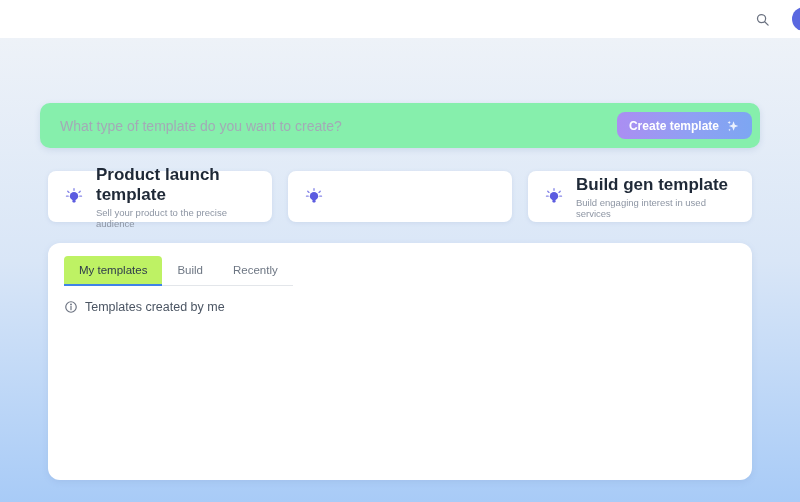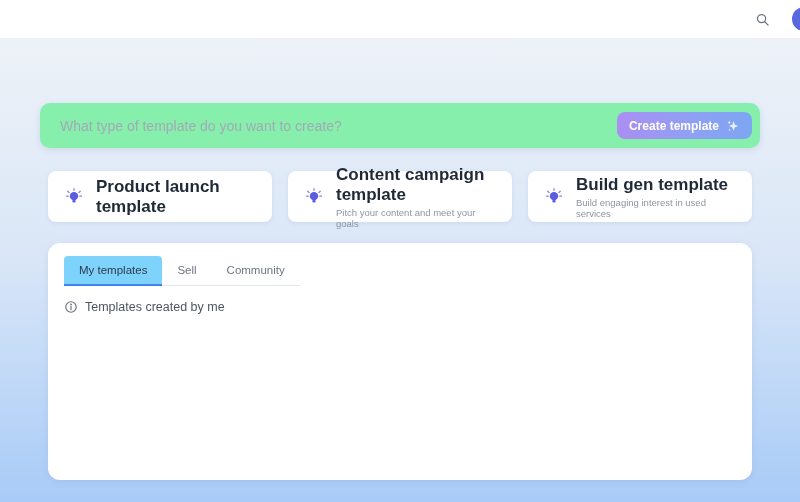--- a/index.html
+++ b/index.html
@@ -107,21 +107,21 @@
   .tab {
     background: none; border: none; cursor: pointer;
     font-family: "Liberation Sans", sans-serif;
     font-size: 11.5px;
     color: #6d7683;
     padding: 8px 15px 9px 15px;
     position: relative;
   }
   .tab.active {
     color: #2e3a4b;
-    background: #7dd3fc;
+    background: #bef264;
     border-radius: 4px 4px 0 0;
   }
   .tab.active::after {
     content: "";
     position: absolute;
     left: 0; right: 0; bottom: -1px;
     height: 2px;
     background: #3f83e8;
   }
   .empty-row {
@@ -177,41 +177,38 @@
             <line x1="12" y1="2" x2="12" y2="4"></line>
             <line x1="4.5" y1="5" x2="6" y2="6.5"></line>
             <line x1="19.5" y1="5" x2="18" y2="6.5"></line>
             <line x1="3" y1="11" x2="5" y2="11"></line>
             <line x1="19" y1="11" x2="21" y2="11"></line>
           </g>
         </svg>
       </span>
       <div class="card-texts">
         <span class="card-title">Product launch template</span>
+        <span class="card-sub">Sell your product to the precise audience</span>
       </div>
     </div>
 
     <div class="card">
       <span class="icon">
         <svg width="20" height="20" viewBox="0 0 24 24">
           <circle cx="12" cy="11" r="5" fill="#5c5ce0"></circle>
           <rect x="10" y="15.5" width="4" height="3" rx="1" fill="#5c5ce0"></rect>
           <g stroke="#8585e8" stroke-width="1.6" stroke-linecap="round">
             <line x1="12" y1="2" x2="12" y2="4"></line>
             <line x1="4.5" y1="5" x2="6" y2="6.5"></line>
             <line x1="19.5" y1="5" x2="18" y2="6.5"></line>
             <line x1="3" y1="11" x2="5" y2="11"></line>
             <line x1="19" y1="11" x2="21" y2="11"></line>
           </g>
         </svg>
       </span>
-      <div class="card-texts">
-        <span class="card-title">Content campaign template</span>
-        <span class="card-sub">Pitch your content and meet your goals</span>
-      </div>
     </div>
 
     <div class="card">
       <span class="icon">
         <svg width="20" height="20" viewBox="0 0 24 24">
           <circle cx="12" cy="11" r="5" fill="#5c5ce0"></circle>
           <rect x="10" y="15.5" width="4" height="3" rx="1" fill="#5c5ce0"></rect>
           <g stroke="#8585e8" stroke-width="1.6" stroke-linecap="round">
             <line x1="12" y1="2" x2="12" y2="4"></line>
             <line x1="4.5" y1="5" x2="6" y2="6.5"></line>
@@ -225,22 +222,22 @@
         <span class="card-title">Build gen template</span>
         <span class="card-sub">Build engaging interest in used services</span>
       </div>
     </div>
 
   </div>
 
   <section class="panel">
     <nav class="tabs">
       <button class="tab active">My templates</button>
-      <button class="tab">Sell</button>
-      <button class="tab">Community</button>
+      <button class="tab">Build</button>
+      <button class="tab">Recently</button>
     </nav>
 
     <div class="empty-row">
       <span class="icon">
         <svg width="14" height="14" viewBox="0 0 24 24" fill="none" stroke="#6b7280" stroke-width="2" stroke-linecap="round">
           <circle cx="12" cy="12" r="9"></circle>
           <line x1="12" y1="11" x2="12" y2="16.5"></line>
           <circle cx="12" cy="7.5" r="0.6" fill="#6b7280"></circle>
         </svg>
       </span>

